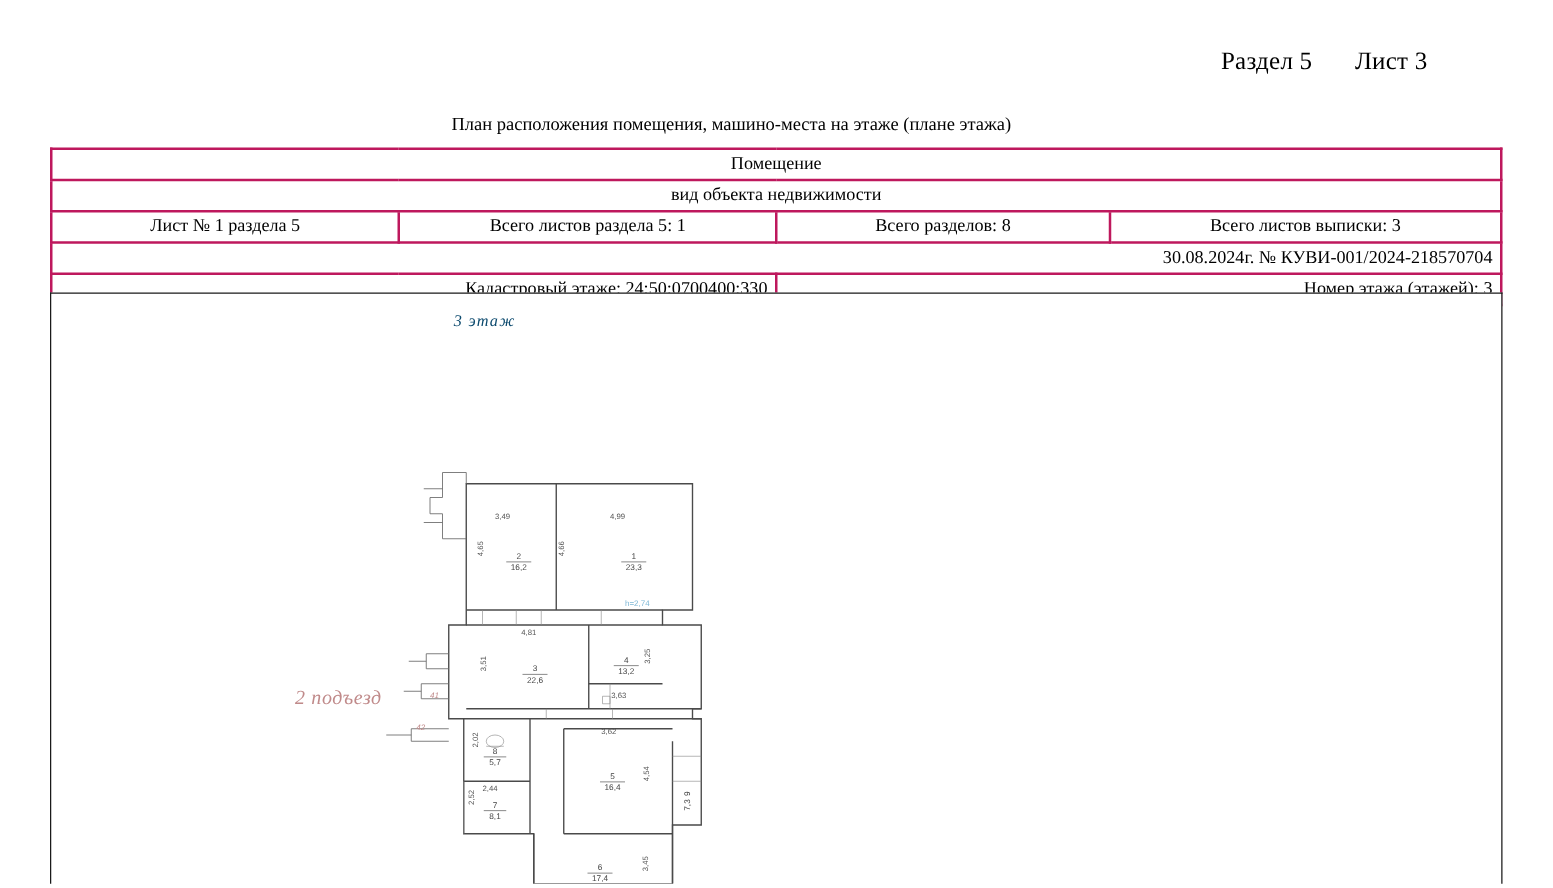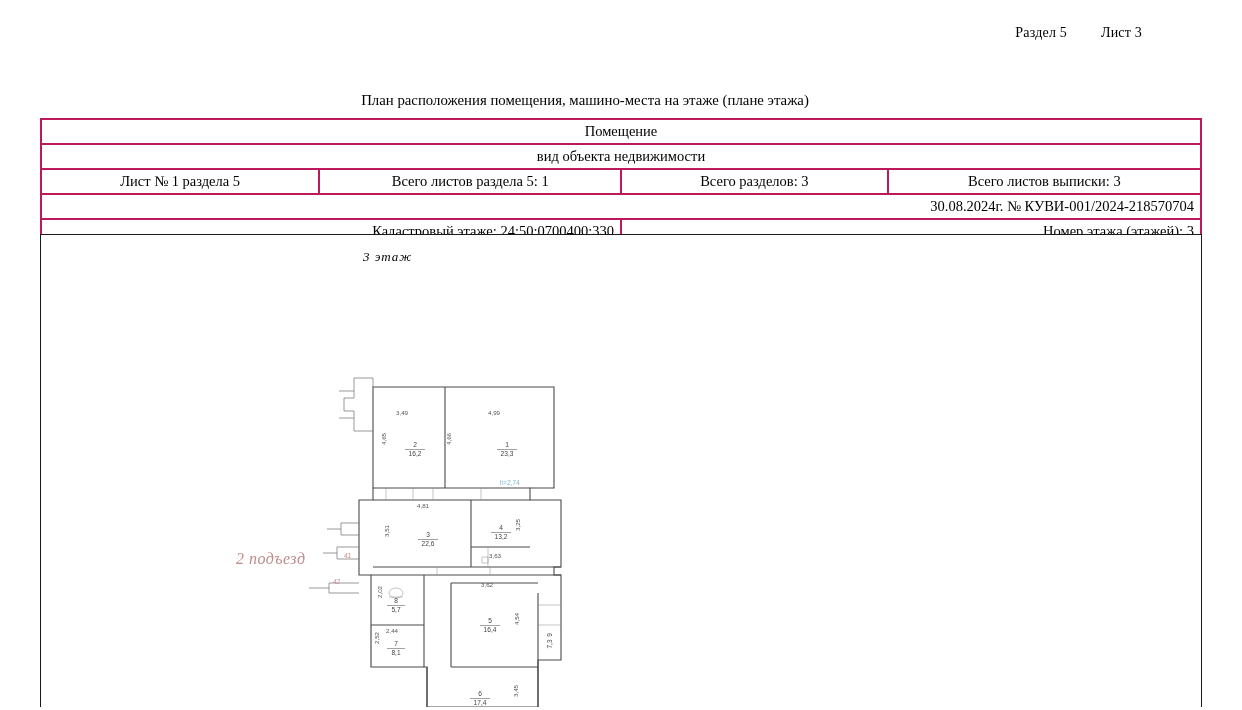--- a/index.html
+++ b/index.html
@@ -15,23 +15,23 @@
     position: relative;
     overflow: hidden;
   }
   .page {
     position: relative;
     width: 1242px;
     height: 710px;
   }
   .hdr-right {
     position: absolute;
-    top: 25px;
+    top: 38px;
     right: 100px;
-    font-size: 14px;
+    font-size: 20px;
     letter-spacing: 0.2px;
     white-space: nowrap;
   }
   .hdr-right .sect { margin-right: 34px; }
   .title-1 {
     position: absolute;
     top: 68px;
     left: 0;
     width: 1242px;
     text-align: center;
@@ -73,21 +73,21 @@
     overflow: hidden;
     background: #fff;
   }
   .floor-label {
     position: absolute;
     left: 322px;
     top: 14px;
     font-family: "Liberation Serif", serif;
     font-style: italic;
     font-size: 13px;
-    color: #000000;
+    color: #0c4a6e;
     letter-spacing: 1px;
   }
   .entrance-label {
     position: absolute;
     left: 195px;
     top: 315px;
     font-style: italic;
     font-size: 16px;
     color: #c08a8a;
     letter-spacing: 0.5px;
@@ -122,21 +122,21 @@
     <tbody>
         <tr>
       <td class="center" colspan="4">Помещение</td>
     </tr>
     <tr>
       <td class="center" colspan="4">вид объекта недвижимости</td>
     </tr>
     <tr>
       <td class="center" style="width:24%">Лист № 1 раздела 5</td>
       <td class="center" style="width:26%">Всего листов раздела 5: 1</td>
-      <td class="center" style="width:23%">Всего разделов: 3</td>
+      <td class="center" style="width:23%">Всего разделов: 8</td>
       <td class="center" style="width:27%">Всего листов выписки: 3</td>
     </tr>
     <tr>
       <td class="left" colspan="4">30.08.2024г. № КУВИ-001/2024-218570704</td>
     </tr>
     <tr>
       <td class="left" colspan="2">Кадастровый этаже: 24:50:0700400:330</td>
       <td class="left" colspan="2">Номер этажа (этажей): 3</td>
     </tr>
   </tbody>

